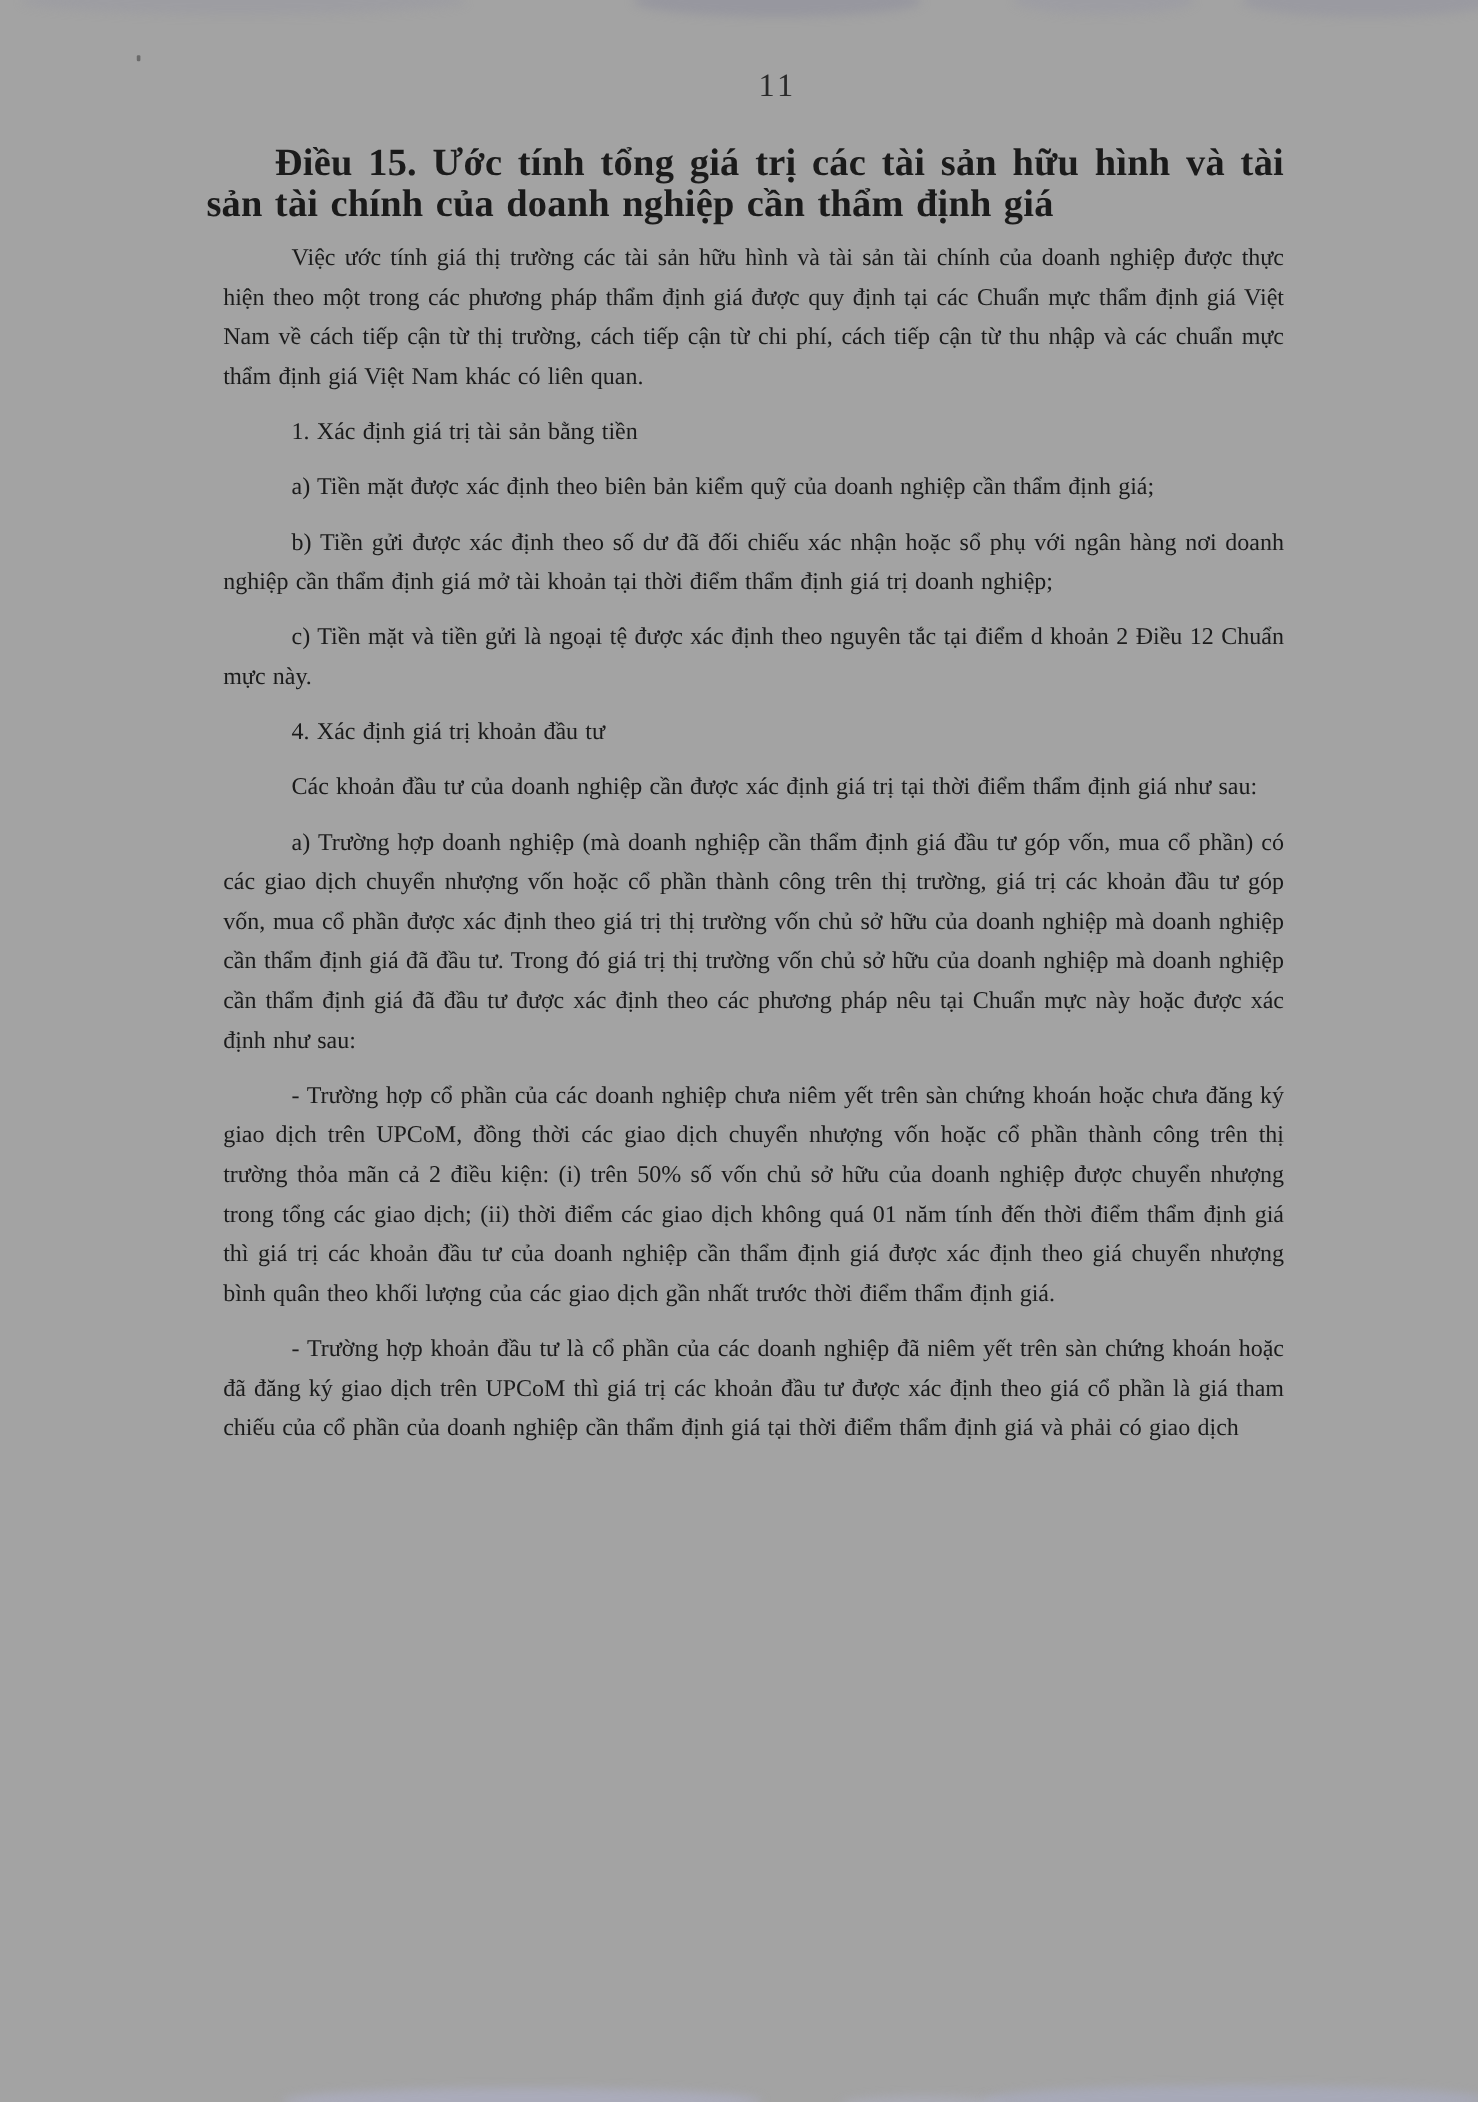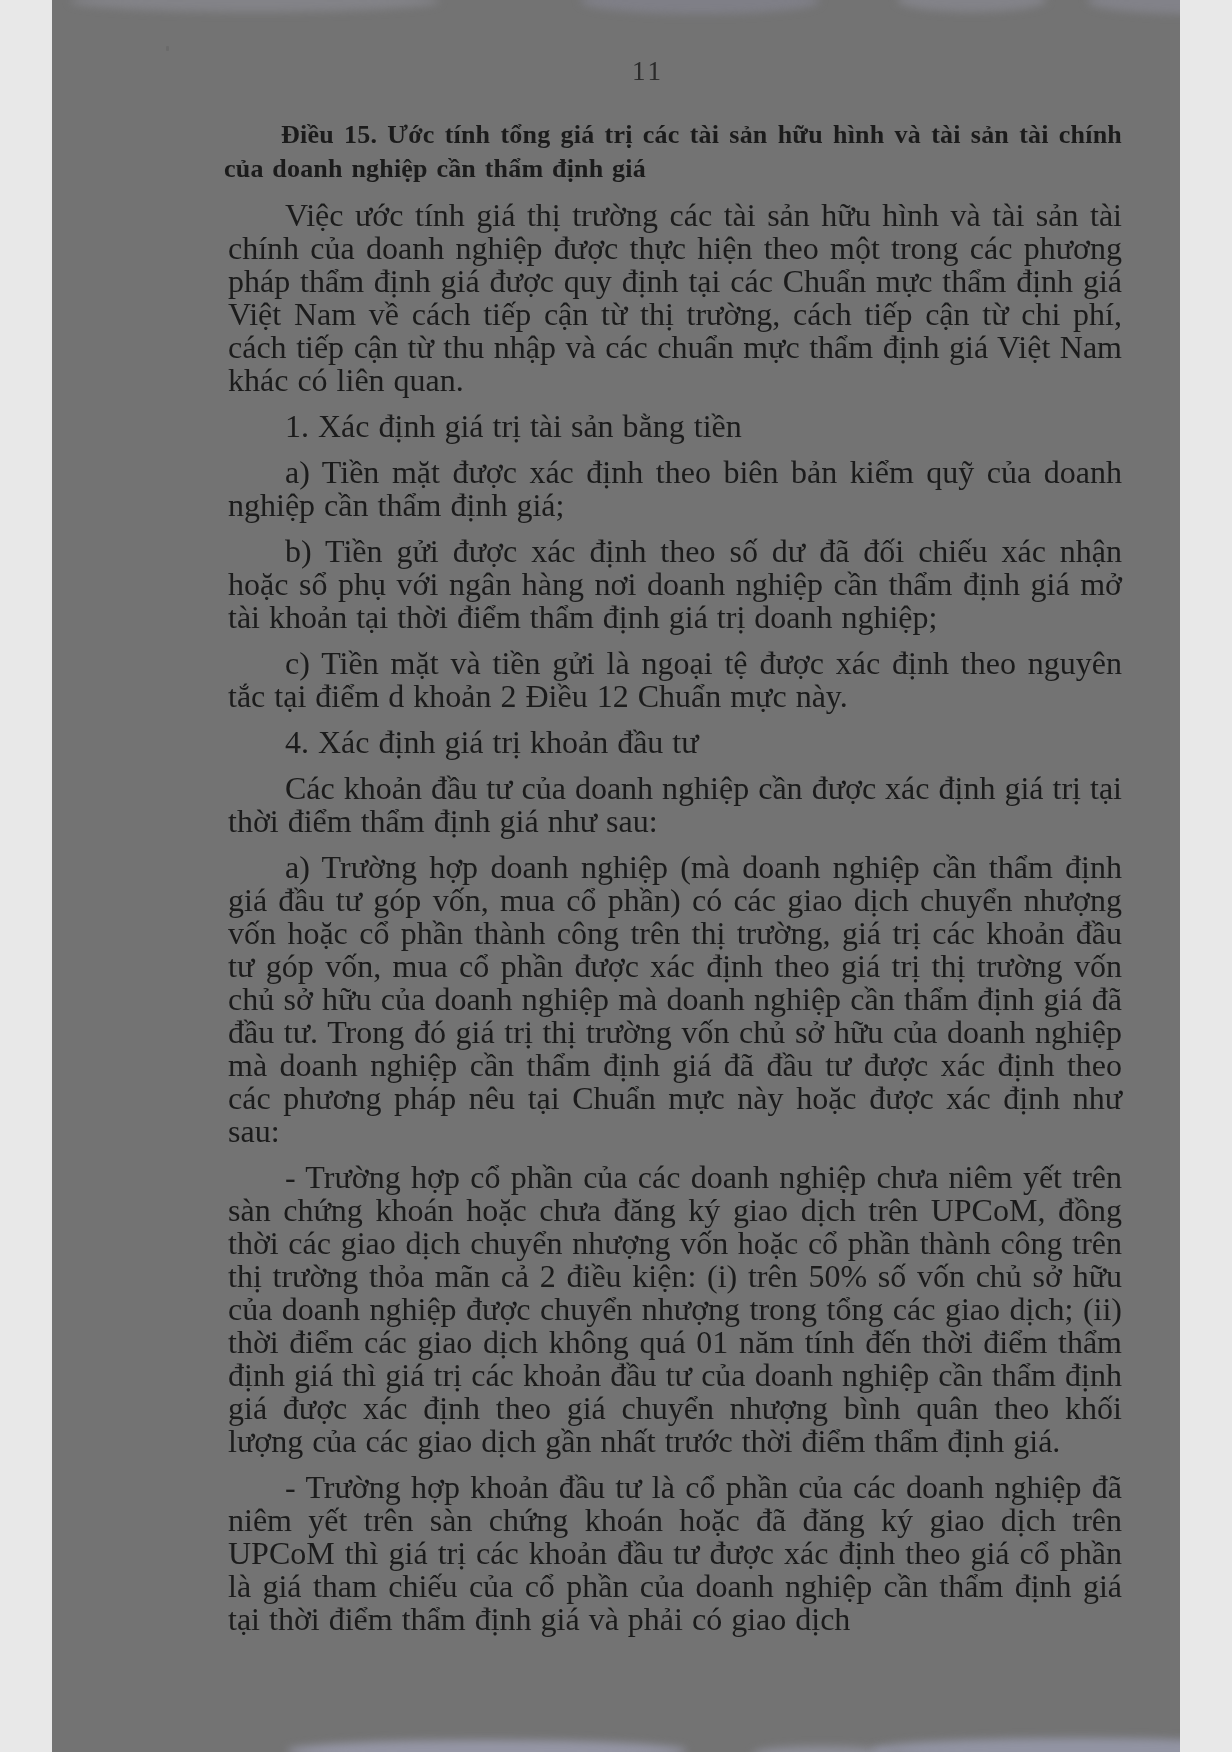--- a/index.html
+++ b/index.html
@@ -1,21 +1,21 @@
 <!DOCTYPE html>
 <html lang="vi"><head>
 <meta charset="utf-8">
 <style>
   html, body { margin: 0; padding: 0; background: #e8e8e8; }
   .page {
     position: relative;
-    width: 1128px;
+    width: 1232px;
     height: 1752px;
     margin: 0 auto;
-    background: #737373;
+    background: #a3a3a3;
     overflow: hidden;
     font-family: "Liberation Serif", "DejaVu Serif", serif;
     color: #1b1b1b;
   }
   
   .smudge {
     position: absolute;
     filter: blur(4px);
     pointer-events: none;
   }
@@ -45,35 +45,35 @@
     color: #2a2a2a;
   }
 
   .content {
     position: absolute;
     left: 172px;
     top: 118px;
     width: 898px;
   }
   .heading {
-    font-size: 26px;
+    font-size: 32px;
     font-weight: bold;
     line-height: 34px;
     text-align: justify;
     text-indent: 57px;
     margin: 0 0 13px 0;
     letter-spacing: 0.2px;
     word-spacing: 2px;
   }
   .content p {
-    font-size: 32px;
+    font-size: 20px;
     line-height: 33px;
     text-align: justify;
     text-indent: 57px;
-    margin: 0 0 13px 4px;
+    margin: 0 0 13px 14px;
     word-spacing: 1px;
   }
 </style>
 </head>
 <body>
 
 <div class="page">
 
   <div class="smudge t1"></div>
   <div class="smudge t2"></div>

